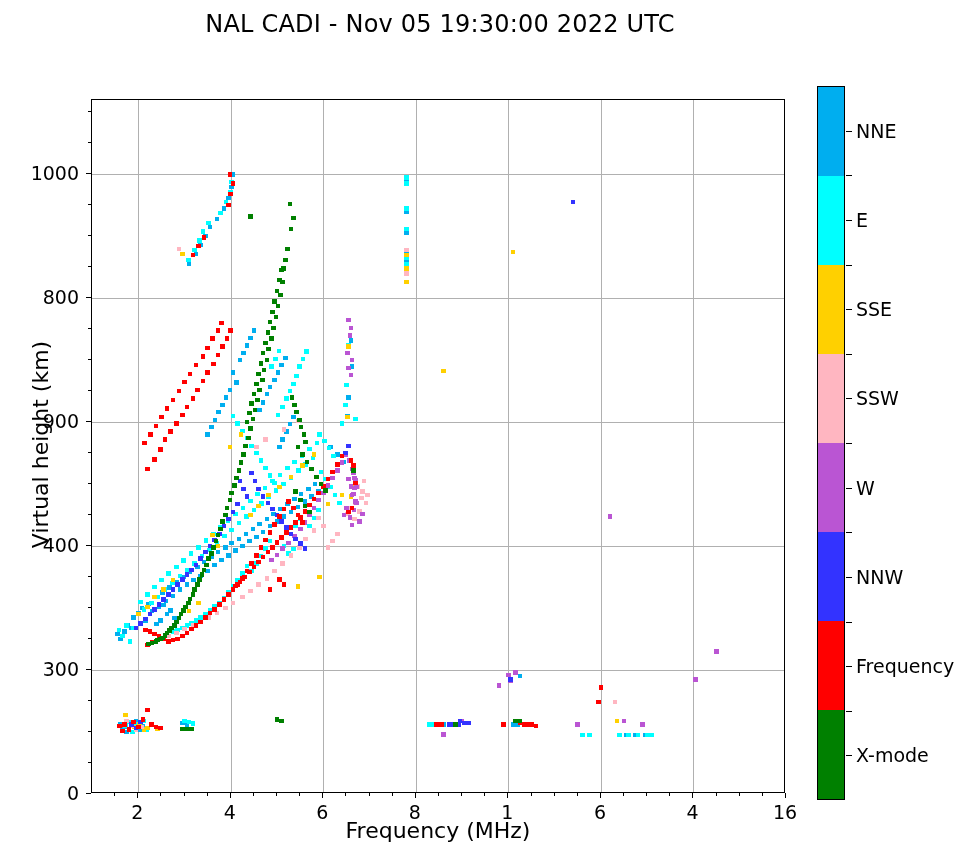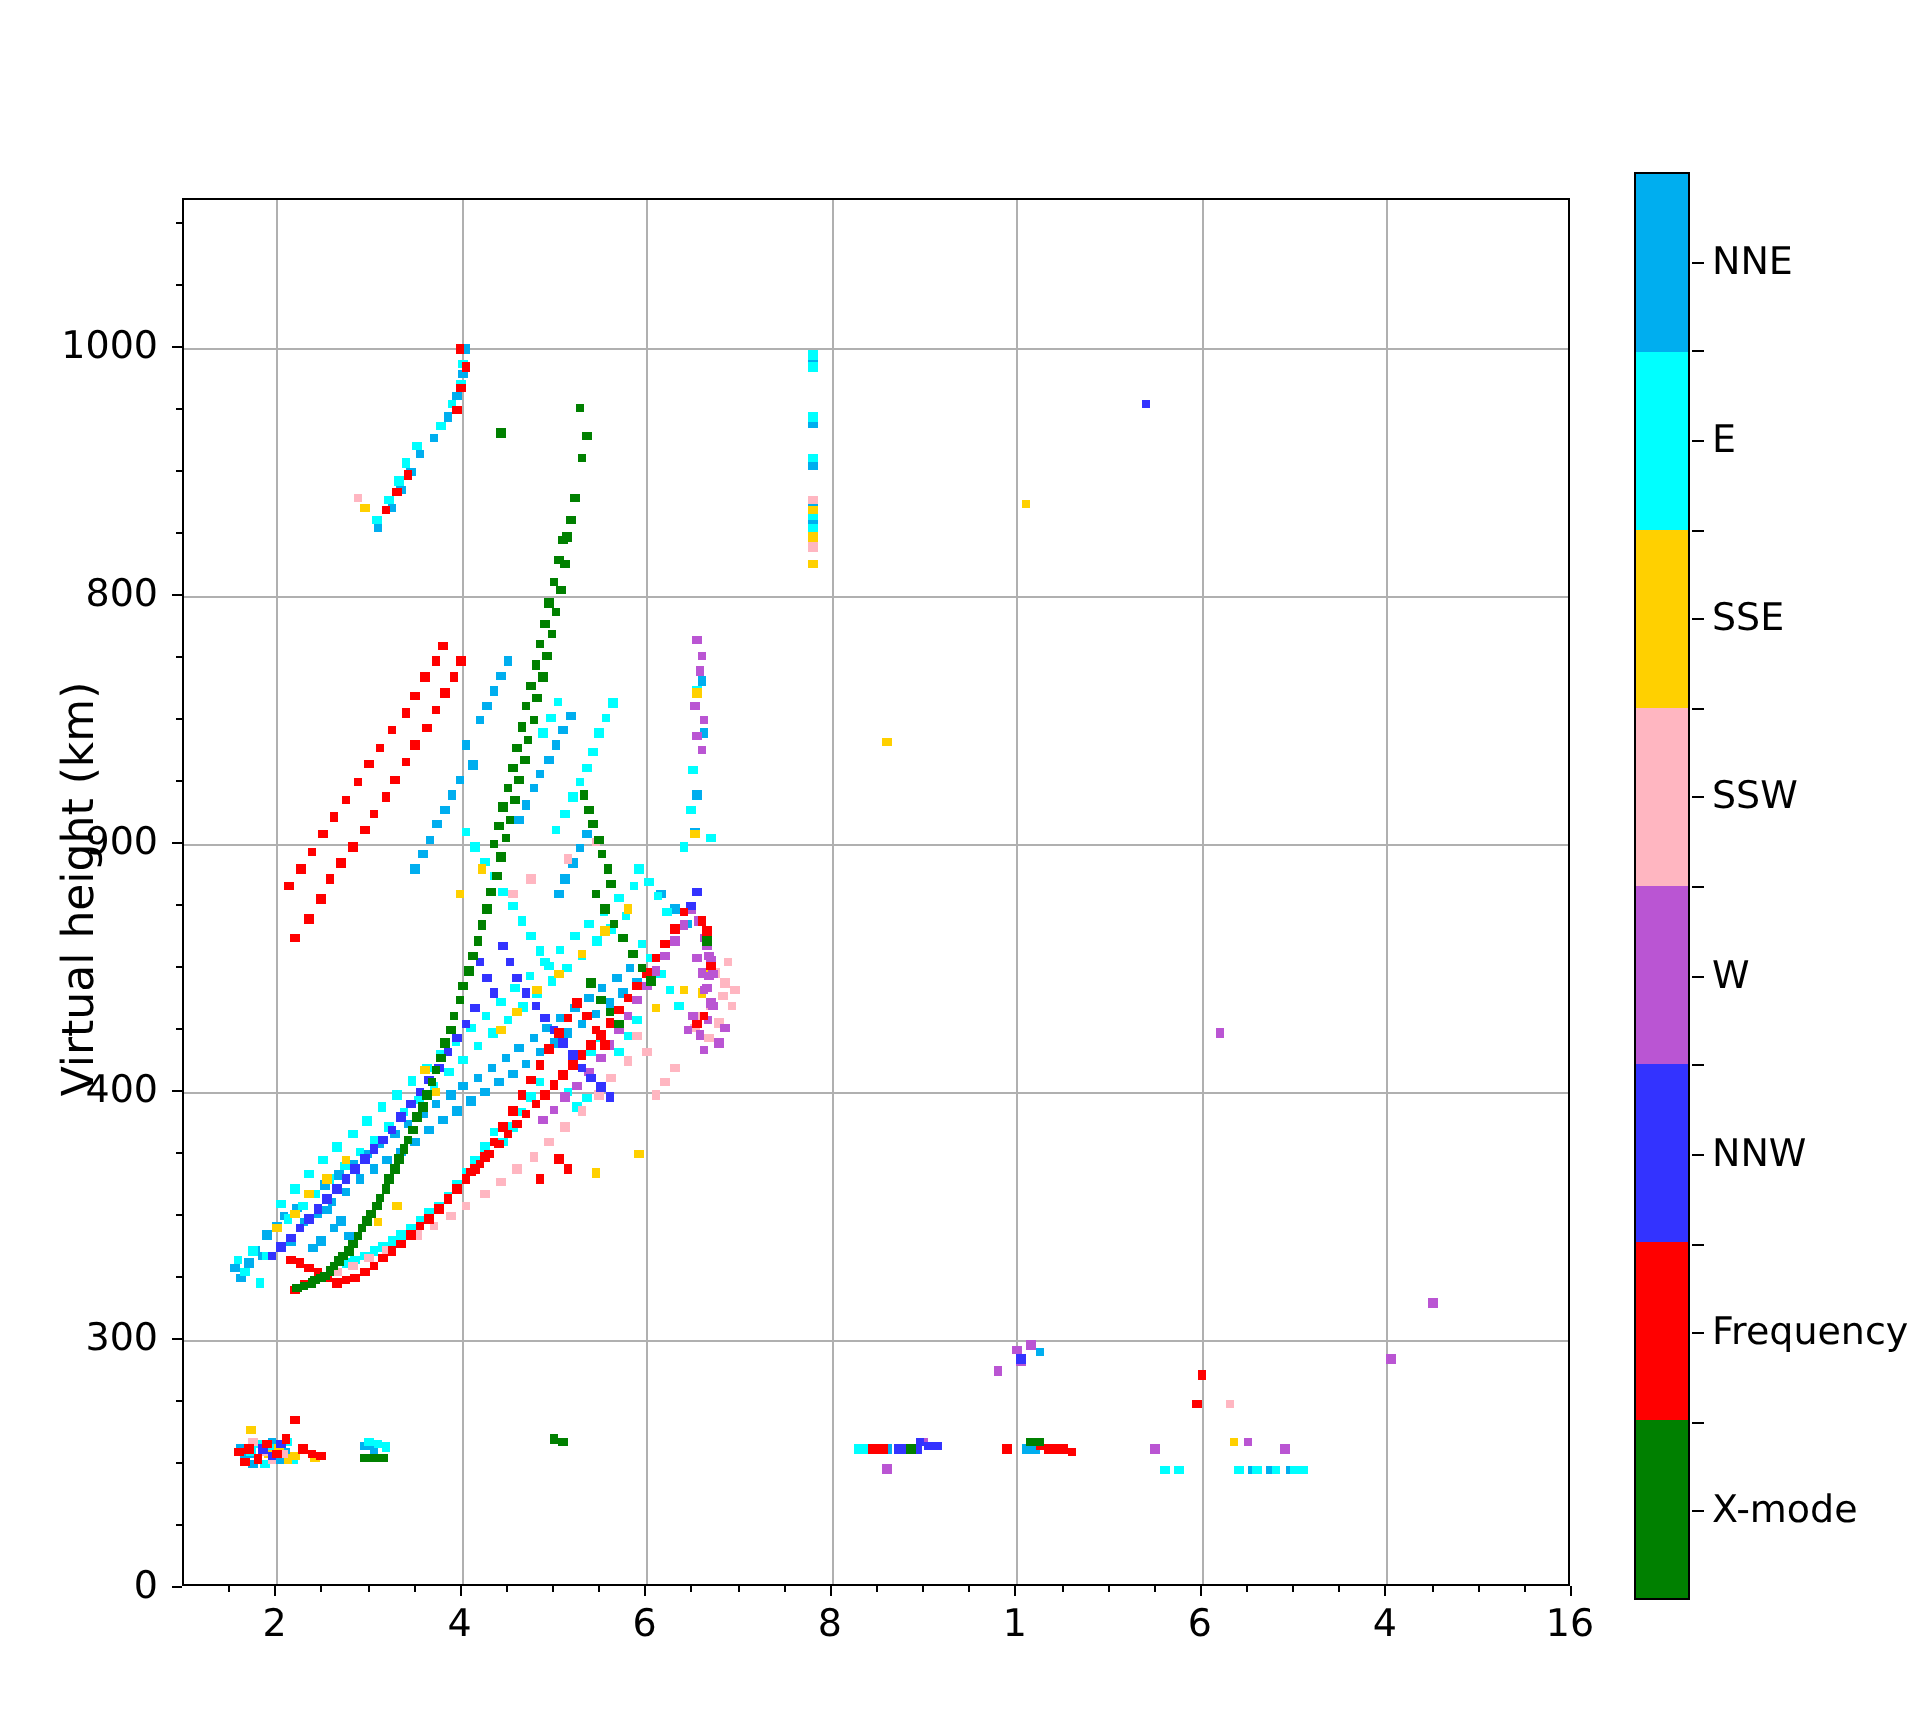--- a/index.html
+++ b/index.html
@@ -87,20 +87,21 @@
     font-size:19px;color:#000;
     transform:translateY(-50%);
     white-space:nowrap;
   }
 </style>
 </head>
 <body>
 
 <div id="figure">
 
+  <div id="title">NAL CADI - Nov 05 19:30:00 2022 UTC</div>
 
   <div id="plot">
       <div class="gridline v" style="left: 46.2667px; background: rgb(176, 176, 176);"></div>
       <div class="gridline v" style="left: 138.8px; background: rgb(176, 176, 176);"></div>
       <div class="gridline v" style="left: 231.333px; background: rgb(176, 176, 176);"></div>
       <div class="gridline v" style="left: 323.867px; background: rgb(176, 176, 176);"></div>
       <div class="gridline v" style="left: 416.4px; background: rgb(176, 176, 176);"></div>
       <div class="gridline v" style="left: 508.933px; background: rgb(176, 176, 176);"></div>
       <div class="gridline v" style="left: 601.467px; background: rgb(176, 176, 176);"></div>
       <div class="gridline h" style="top: 570.071px; background: rgb(176, 176, 176);"></div>
@@ -898,20 +899,21 @@
       <div class="tick ymin" style="top: 291.232px;"></div>
       <div class="tick ymin" style="top: 260.25px;"></div>
       <div class="tick ymin" style="top: 229.268px;"></div>
       <div class="tick ymin" style="top: 167.304px;"></div>
       <div class="tick ymin" style="top: 136.321px;"></div>
       <div class="tick ymin" style="top: 105.339px;"></div>
       <div class="tick ymin" style="top: 43.375px;"></div>
       <div class="tick ymin" style="top: 12.3929px;"></div>
     </div>
 
+  <div id="xlabel">Frequency (MHz)</div>
   <div id="ylabel">Virtual height (km)</div>
 
   <div id="cbar">
       <div class="cbseg" style="top: 0%; height: 12.5%; background: rgb(0, 174, 239);"></div>
       <div class="cbseg" style="top: 12.5%; height: 12.5%; background: rgb(0, 255, 255);"></div>
       <div class="cbseg" style="top: 25%; height: 12.5%; background: rgb(255, 208, 0);"></div>
       <div class="cbseg" style="top: 37.5%; height: 12.5%; background: rgb(255, 182, 193);"></div>
       <div class="cbseg" style="top: 50%; height: 12.5%; background: rgb(186, 85, 211);"></div>
       <div class="cbseg" style="top: 62.5%; height: 12.5%; background: rgb(51, 51, 255);"></div>
       <div class="cbseg" style="top: 75%; height: 12.5%; background: rgb(255, 0, 0);"></div>

